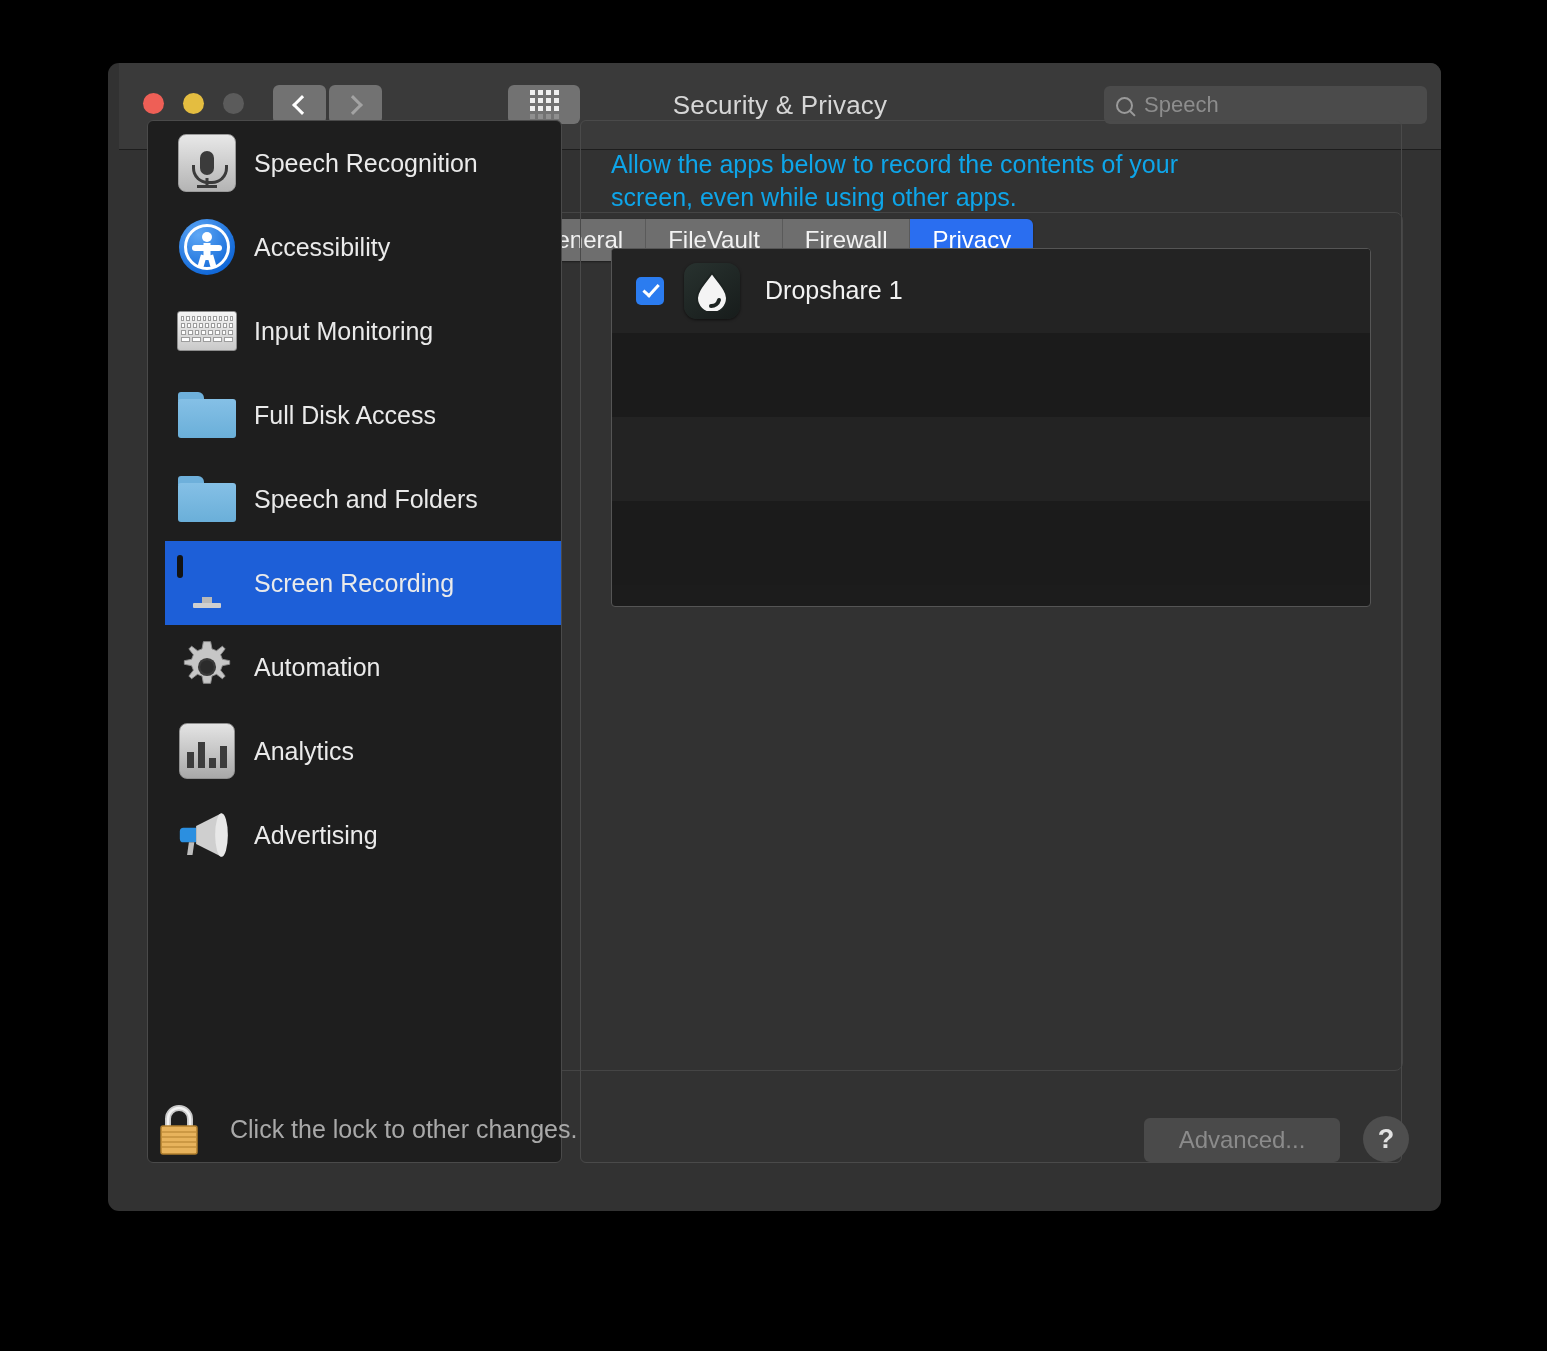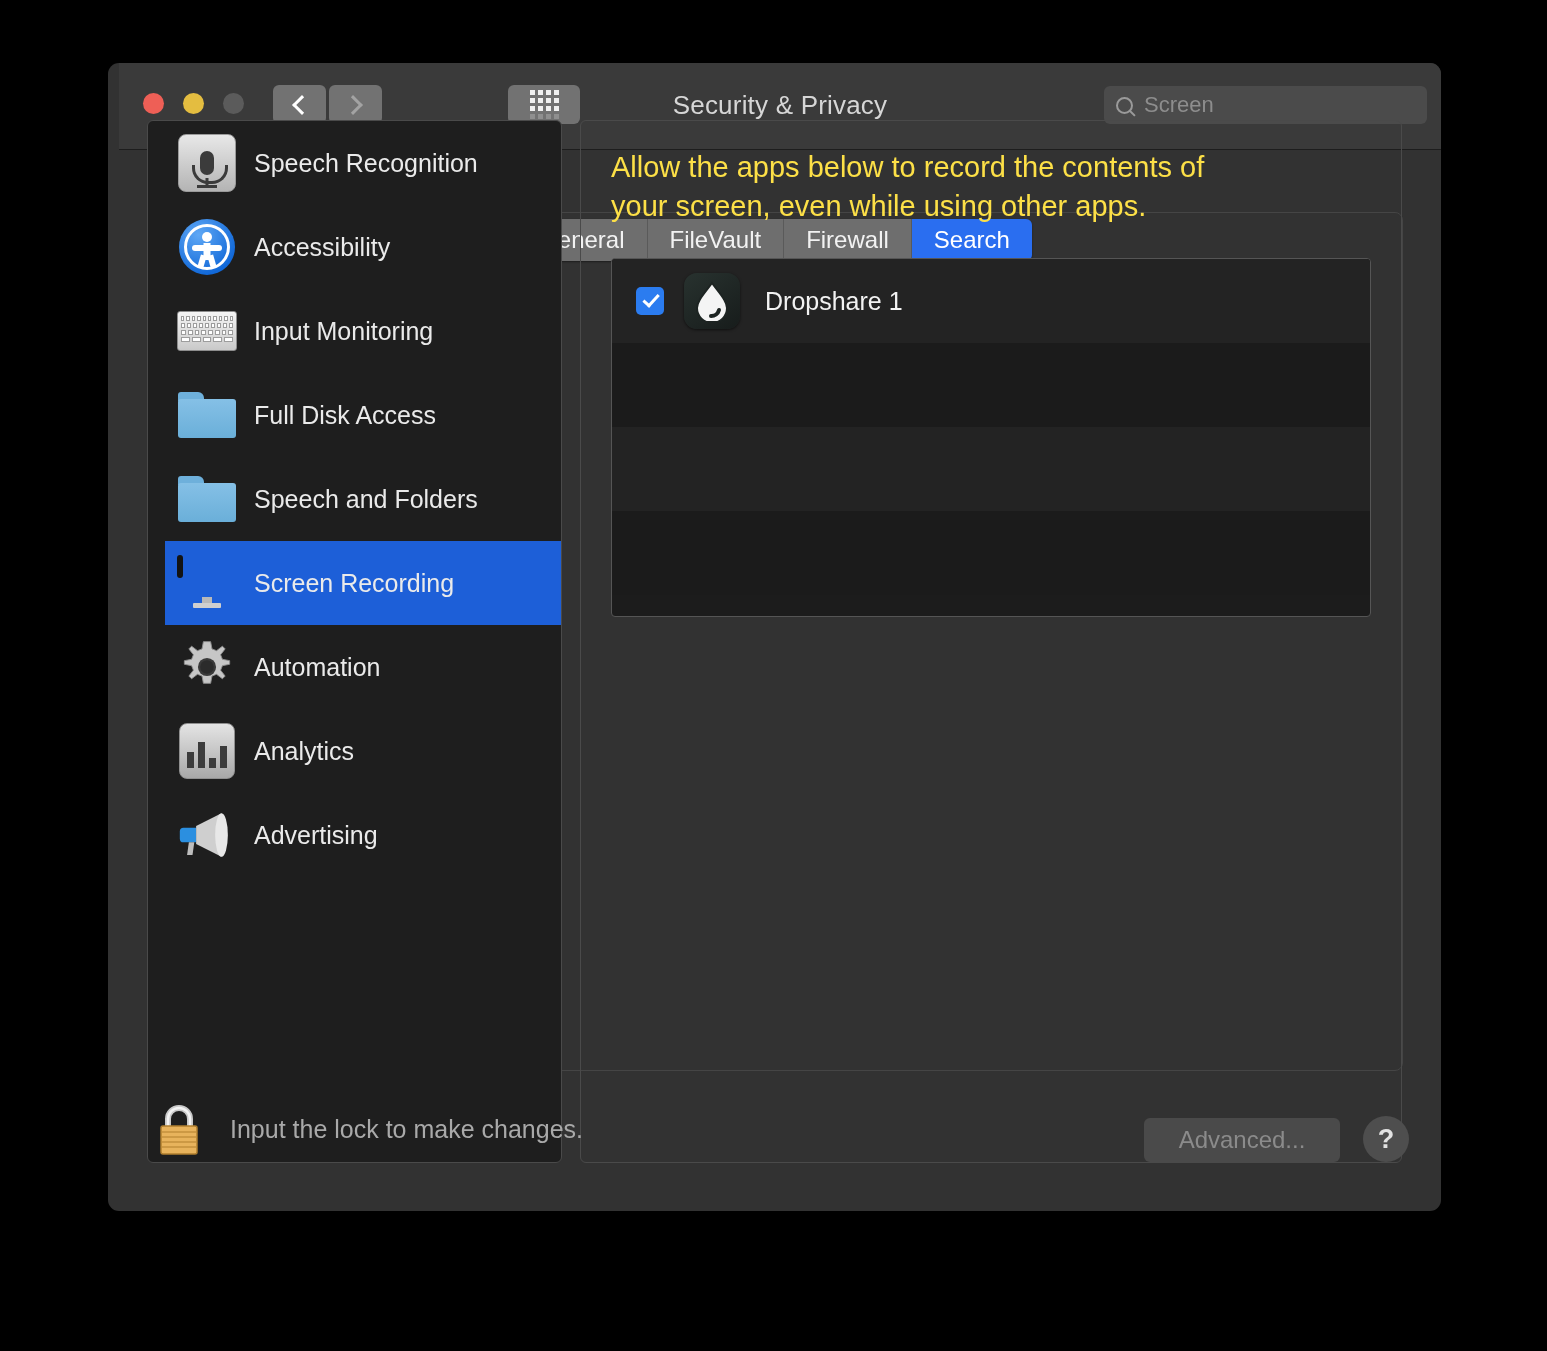--- a/index.html
+++ b/index.html
@@ -317,22 +317,22 @@
 
   
   .rightpane {
     flex: 1;
     margin-left: 18px;
     border: 1px solid #4a4a4a;
     border-radius: 6px;
     padding: 27px 30px;
   }
   .pane-desc {
-    font-size: 29px;
-    color: #fde047;
+    font-size: 25px;
+    color: #0ea5e9;
     line-height: 1.33;
     max-width: 640px;
   }
   .applist {
     margin-top: 33px;
     height: 359px;
     background: #1c1c1c;
     border: 1px solid #555555;
     border-radius: 4px;
     overflow: hidden;
@@ -451,30 +451,30 @@
           <i class="dim"></i>
           <i class="dim"></i>
           <i class="dim"></i>
       </span>
     </div>
 
     <div class="win-title">Security &amp; Privacy</div>
 
     <div class="searchbox">
       <span class="search-ico"></span>
-      <span class="search-ph">Screen</span>
+      <span class="search-ph">Speech</span>
     </div>
   </div>
 
   <div class="tabwrap">
     <div class="tabs">
       <div class="tab">General</div>
       <div class="tab">FileVault</div>
       <div class="tab">Firewall</div>
-      <div class="tab active">Search</div>
+      <div class="tab active">Privacy</div>
     </div>
   </div>
 
   <div class="panel"></div>
 
   <div class="panel-inner">
 
     <div class="sidebar">
 
       <div class="side-item">
@@ -646,20 +646,20 @@
           <path d="M12 26 v-8 a11 11 0 0 1 22 0 v8" fill="none" stroke="#f2f2f2" stroke-width="2.5"></path>
           <rect x="5" y="25" width="36" height="28" rx="2" fill="#e8b35c" stroke="#b07f2e" stroke-width="1.5"></rect>
           <g stroke="#c4913c" stroke-width="1.4">
             <line x1="6" y1="31" x2="40" y2="31"></line>
             <line x1="6" y1="36" x2="40" y2="36"></line>
             <line x1="6" y1="41" x2="40" y2="41"></line>
             <line x1="6" y1="46" x2="40" y2="46"></line>
           </g>
         </svg>
       </span>
-      <span class="lock-note">Input the lock to make changes.</span>
+      <span class="lock-note">Click the lock to other changes.</span>
     </div>
 
     <div class="adv-btn">Advanced...</div>
     <div class="help-btn">?</div>
   </div>
 
 </div>
 
 </body></html>

